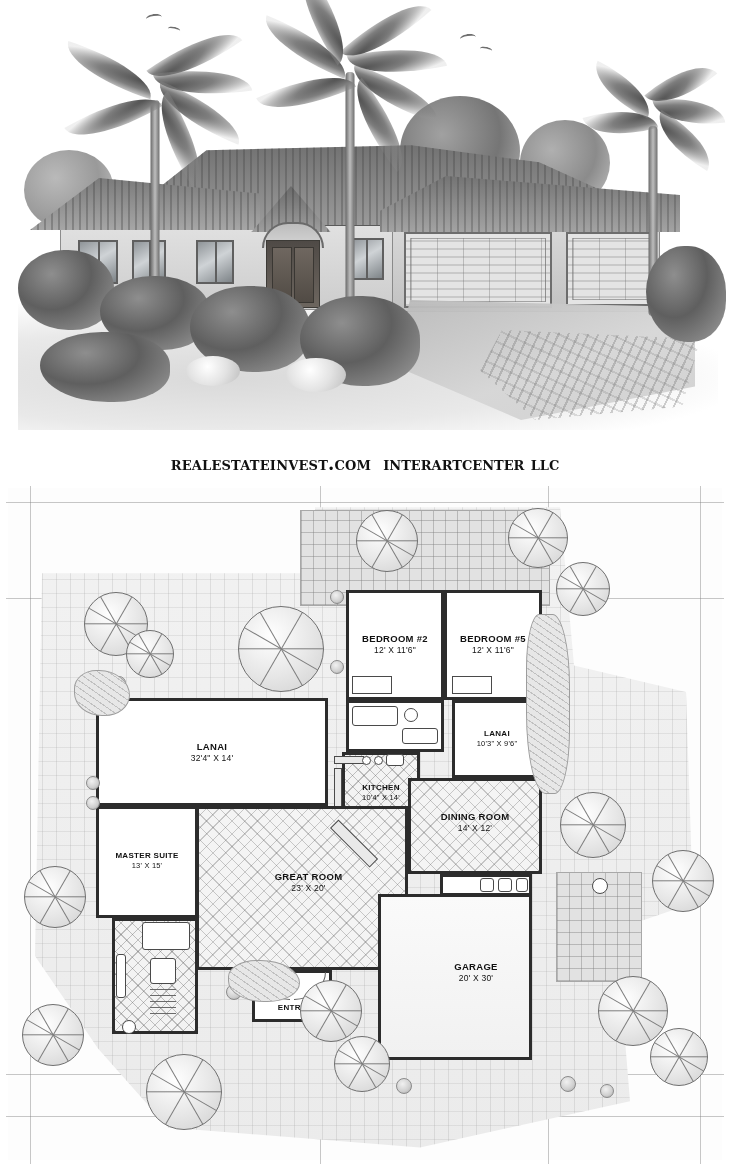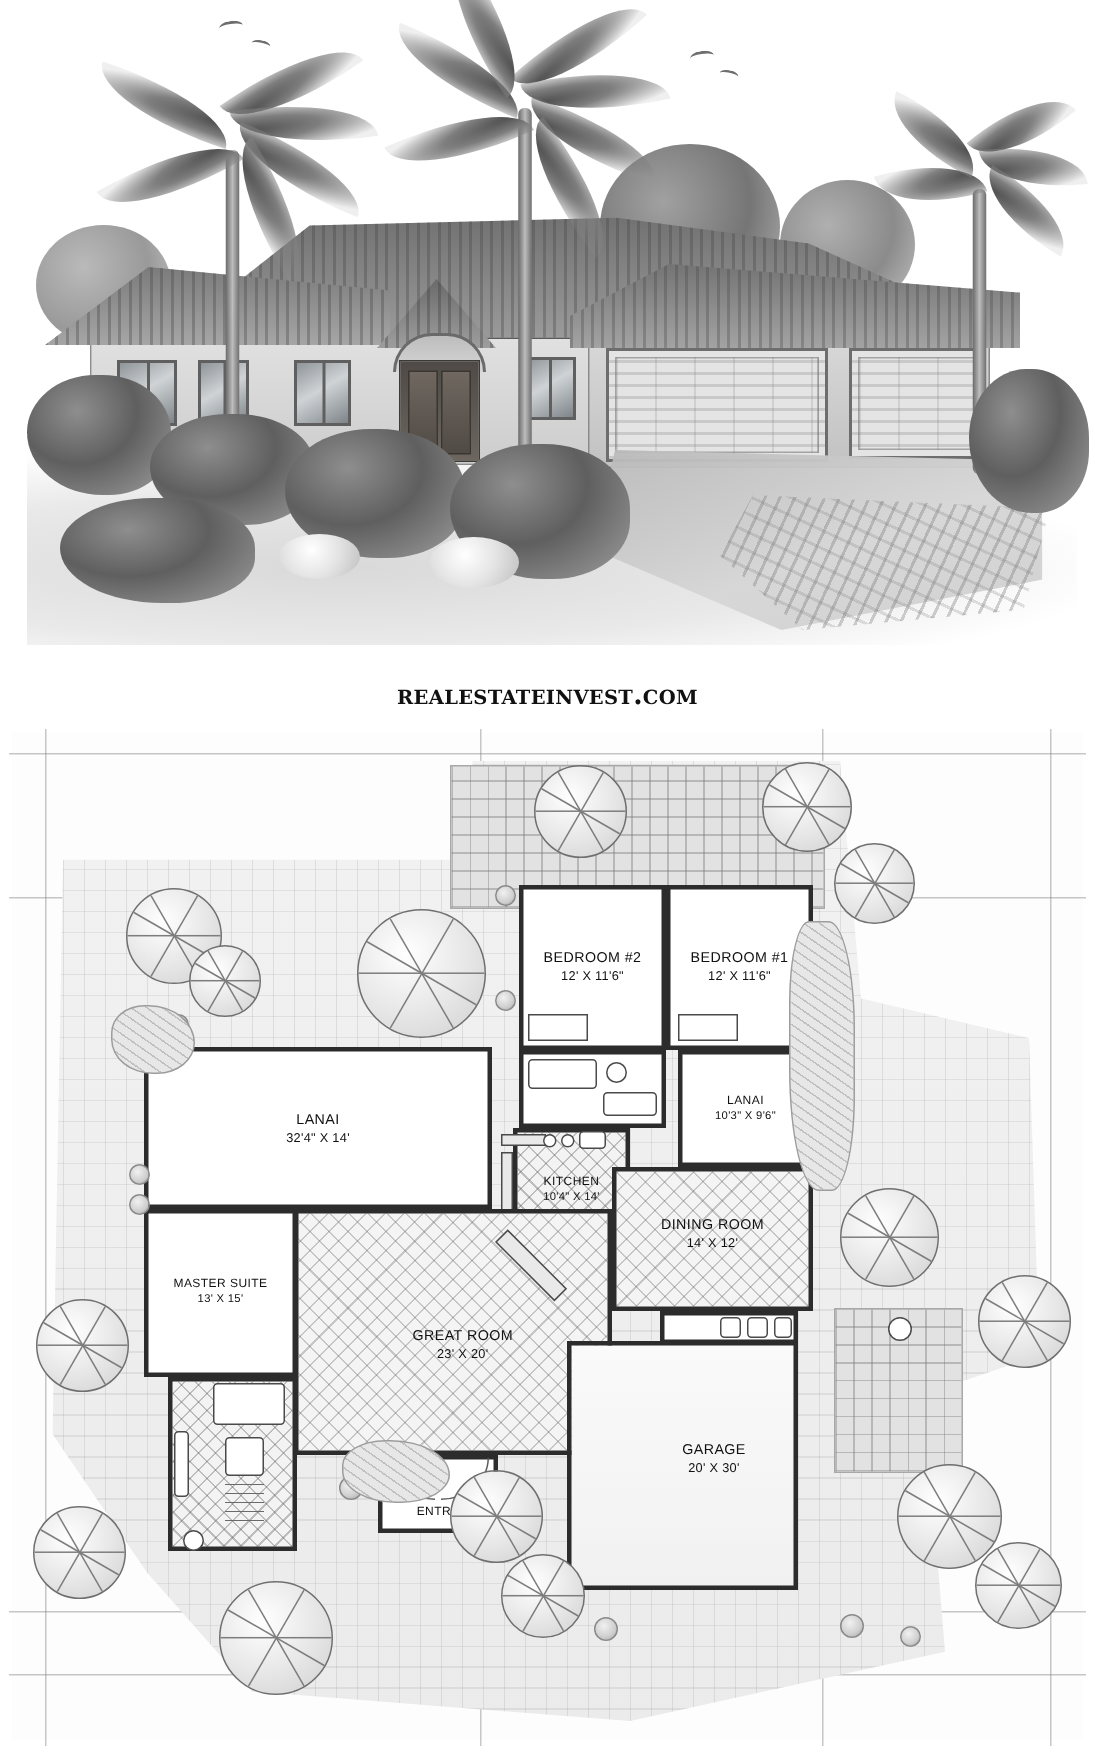--- a/index.html
+++ b/index.html
@@ -249,21 +249,21 @@
   }
   .room.garage-fill {
     background:linear-gradient(180deg,#fafafa,#f1f1f1);
   }
   .label {
     position:absolute; text-align:center; left:0; right:0;
     font-family:"Liberation Sans", sans-serif;
     color:#111; line-height:1.25;
     pointer-events:none;
   }
-  .label .nm { display:block; font-size:9.5px; font-weight:400; letter-spacing:.3px; }
+  .label .nm { display:block; font-size:9.5px; font-weight:700; letter-spacing:.3px; }
   .label .dm { display:block; font-size:8.5px; font-weight:400; letter-spacing:.2px; }
   .label.sm .nm { font-size:8px; }
   .label.sm .dm { font-size:7.5px; }
 
   
   .fix { position:absolute; border:1.4px solid #4a4a4a; background:#fff; }
   .fix.round { border-radius:50%; }
   .fix.soft { border-radius:3px; }
   .counter {
     position:absolute; background:#e9e9e9; border:1.4px solid #4a4a4a;
@@ -394,20 +394,21 @@
   <div class="flower-cluster" style="left:186px;top:356px;width:54px;height:30px;"></div>
 
   <div class="bird b1" style="left:146px;top:14px;"></div>
   <div class="bird b2" style="left:166px;top:26px;"></div>
   <div class="bird b1" style="left:460px;top:34px;"></div>
   <div class="bird b2" style="left:478px;top:46px;"></div>
 </div>
 
 <div id="caption">
   <span class="cap-a">realestateinvest.com</span>
+  <span class="cap-b">interartcenter llc</span>
 </div>
 
 <div id="plan">
   <div class="site-bg"></div>
 
   <div class="guide v" style="left:30px;"></div>
   <div class="guide v" style="left:320px;"></div>
   <div class="guide v" style="left:548px;"></div>
   <div class="guide v" style="left:700px;"></div>
   <div class="guide h" style="top:22px;"></div>
@@ -422,21 +423,21 @@
   <div class="paver" style="left:556px;top:392px;width:86px;height:110px;"></div>
 
   <div class="room" style="left:346px;top:110px;width:98px;height:110px;">
     <div class="label" style="top:40px;">
       <span class="nm">BEDROOM #2</span>
       <span class="dm">12' X 11'6"</span>
     </div>
   </div>
   <div class="room" style="left:444px;top:110px;width:98px;height:110px;">
     <div class="label" style="top:40px;">
-      <span class="nm">BEDROOM #1</span>
+      <span class="nm">BEDROOM #5</span>
       <span class="dm">12' X 11'6"</span>
     </div>
   </div>
 
   <div class="fix" style="left:352px;top:196px;width:40px;height:18px;"></div>
   <div class="fix" style="left:452px;top:196px;width:40px;height:18px;"></div>
 
   <div class="room" style="left:346px;top:220px;width:98px;height:52px;"></div>
   <div class="fix soft" style="left:352px;top:226px;width:46px;height:20px;"></div>
   <div class="fix round" style="left:404px;top:228px;width:14px;height:14px;"></div>
@@ -470,21 +471,21 @@
   <div class="fix soft" style="left:340px;top:330px;width:22px;height:14px;"></div>
 
   <div class="room diag" style="left:408px;top:298px;width:134px;height:96px;">
     <div class="label" style="top:30px;">
       <span class="nm">DINING ROOM</span>
       <span class="dm">14' X 12'</span>
     </div>
   </div>
 
   <div class="room diag" style="left:196px;top:326px;width:212px;height:164px;">
-    <div class="label" style="top:76px;margin-left:13px;">
+    <div class="label" style="top:62px;margin-left:13px;">
       <span class="nm">GREAT ROOM</span>
       <span class="dm">23' X 20'</span>
     </div>
   </div>
   <div class="counter" style="left:330px;top:348px;width:12px;height:56px;transform:rotate(-45deg);transform-origin:top left;"></div>
 
   <div class="room" style="left:96px;top:326px;width:102px;height:112px;">
     <div class="label sm" style="top:42px;">
       <span class="nm">MASTER SUITE</span>
       <span class="dm">13' X 15'</span>

